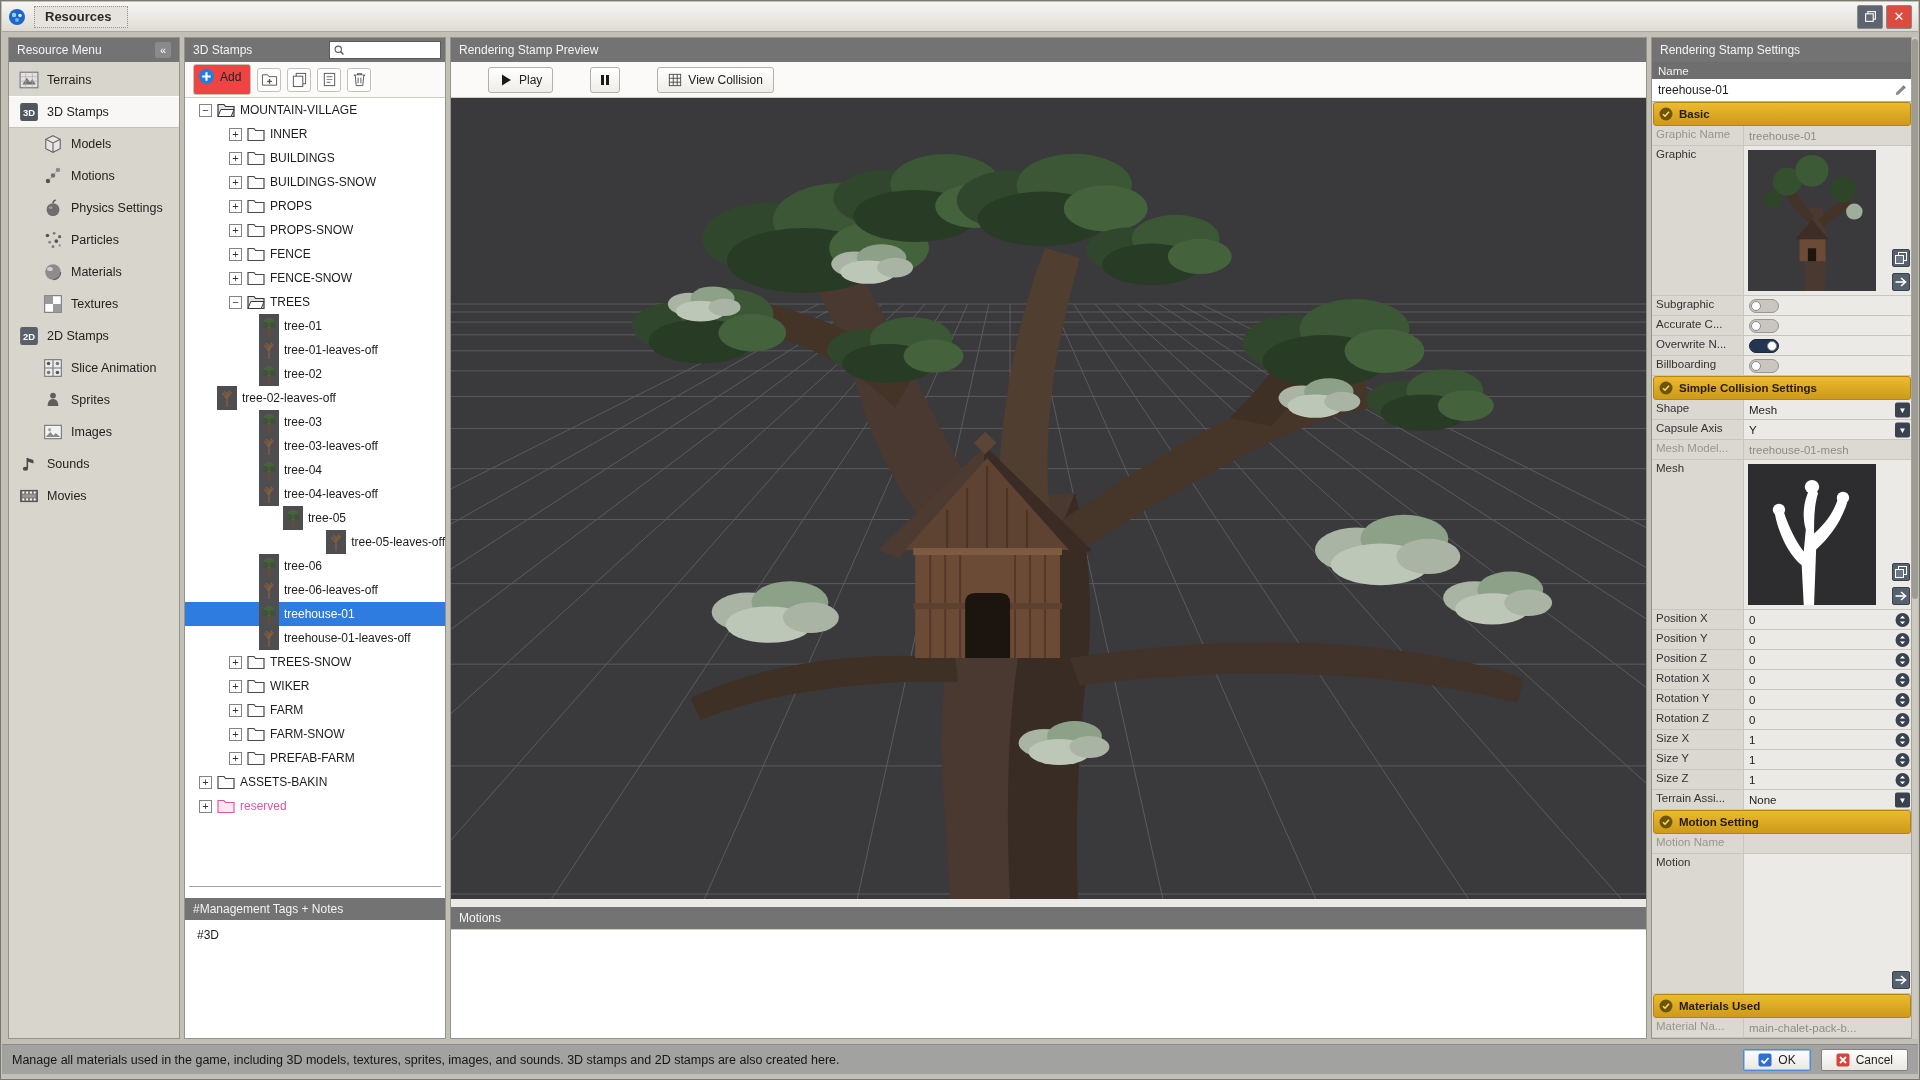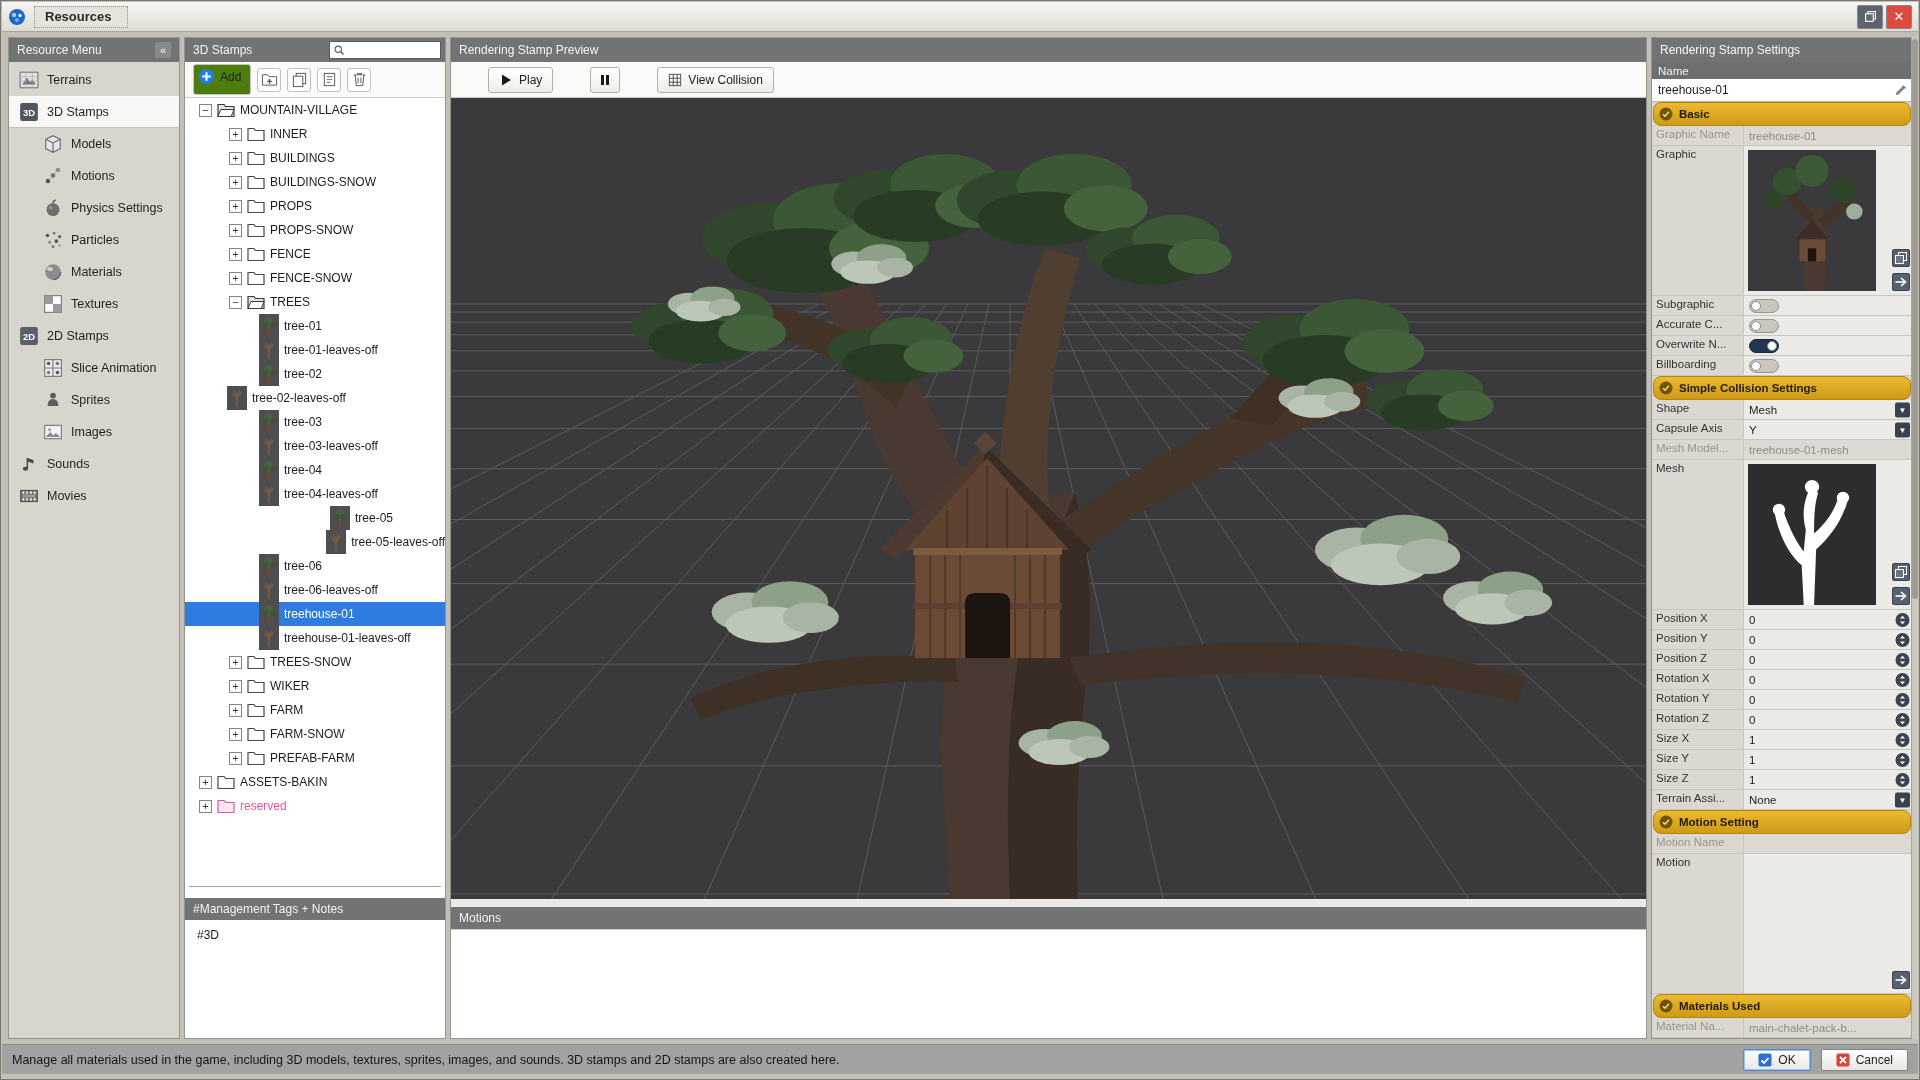--- a/index.html
+++ b/index.html
@@ -45,21 +45,21 @@
 
   
   .stamps-panel { left:183px; top:36px; width:262px; height:1002px; background:#fff; }
   .searchbox { position:absolute; right:4px; top:3px; width:112px; height:18px; background:#fff;
     border:1px solid #5a5a5a; display:flex; align-items:center; padding:0 3px; gap:2px; }
   .searchbox .icn { width:12px; height:12px; flex:none; }
   .searchbox input { flex:1; min-width:0; border:none; outline:none; font-size:11px; background:transparent; }
   .stamps-toolbar { position:absolute; top:24px; left:0; right:0; height:36px; background:#fbfaf9;
     border-bottom:1px solid #cfccc4; display:flex; align-items:center; gap:6px; padding:0 8px; }
   .add-btn { display:flex; align-items:center; gap:5px; font-size:12px; color:#222;
-    padding:3px 9px 9px 4px; border:1px solid #c4c1b9; border-radius:3px; background:#4d7c0f; }
+    padding:3px 9px 9px 4px; border:1px solid #c4c1b9; border-radius:3px; background:#ef4444; }
   .add-btn .icn { width:17px; height:17px; }
   .tool-btn { width:24px; height:24px; border:1px solid #c4c1b9; border-radius:3px; background:#fff;
     display:flex; align-items:center; justify-content:center; }
   .tool-btn .icn { width:17px; height:17px; }
   .stamp-tree { position:absolute; top:60px; left:0; right:0; height:786px; overflow:hidden;
     background:#fff; font-size:12px; color:#1c1c1c; }
   .tree-row { height:24px; display:flex; align-items:center; gap:5px; white-space:nowrap; }
   .expand-box { width:13px; height:13px; border:1px solid #848484; background:#fff; flex:none;
     font-size:11px; line-height:10px; display:flex; align-items:center; justify-content:center; color:#333; }
   .tree-folder { width:18px; height:16px; flex:none; }
@@ -90,21 +90,21 @@
   .name-bar { position:absolute; top:24px; left:0; right:0; height:17px; background:#6e6e6e;
     color:#f2f2f2; font-size:11.5px; display:flex; align-items:center; padding:0 6px; }
   .name-row { position:absolute; top:41px; left:0; right:0; height:23px; background:#fff;
     border-bottom:1px solid #b5b2aa; display:flex; align-items:center; padding:0 4px; }
   .name-row input { flex:1; min-width:0; border:none; outline:none; font-size:12px;
     font-family:inherit; background:transparent; color:#1c1c1c; }
   .name-row .icn { width:14px; height:14px; flex:none; }
   #settings-rows { position:absolute; top:64px; left:0; right:0; bottom:0; overflow:hidden;
     background:#dcd9d2; font-size:11.5px; }
   .sec-header { height:24px; margin:0 1px; background:linear-gradient(#ecb92f,#cd9a1a);
-    border:1px solid #b5850f; border-radius:8px; display:flex; align-items:center; gap:6px;
+    border:1px solid #b5850f; border-radius:3px; display:flex; align-items:center; gap:6px;
     padding:11px 5px; color:#241c04; font-weight:bold; }
   .sec-check { width:14px; height:14px; flex:none; }
   .set-row { display:flex; height:20px; border-bottom:1px solid #c9c6be; background:#eceae6; }
   .set-label { width:92px; flex:none; background:#dbd8d1; border-right:1px solid #c9c6be;
     padding:2px 4px; color:#333; overflow:hidden; white-space:nowrap; }
   .set-value { flex:1; position:relative; padding:2px 5px; display:flex; align-items:center;
     color:#1d1d1d; overflow:hidden; }
   .set-row.disabled { background:#dcd9d2; }
   .set-row.disabled .set-label { color:#98958e; }
   .set-row.disabled .set-value { color:#8f8c85; }
@@ -498,21 +498,21 @@
             <svg viewBox="0 0 20 24">
               <rect width="20" height="24" fill="#4e4e50"></rect>
               <rect x="9" y="12" width="2.4" height="9" fill="#6a4c33"></rect>
               <circle cx="10" cy="9" r="5.2" fill="#49633f"></circle>
               <circle cx="6.5" cy="11" r="3" fill="#3c5434"></circle>
               <circle cx="13.5" cy="11" r="3" fill="#3c5434"></circle>
             </svg>
           </span>
           <span class="lab">tree-02</span>
         </div>
-        <div class="tree-row" style="padding-left: 42px;">
+        <div class="tree-row" style="padding-left: 32px;">
           <span class="icn leaf-thumb">
             <svg viewBox="0 0 20 24">
               <rect width="20" height="24" fill="#4e4e50"></rect>
               <path d="M10 21V9M10 13L5.5 7M10 12l4.5-6M10 9l-2.5-4M10 9l3-4.5" stroke="#7d5c3f" stroke-width="1.6" fill="none"></path>
             </svg>
           </span>
           <span class="lab">tree-02-leaves-off</span>
         </div>
         <div class="tree-row" style="padding-left: 74px;">
           <span class="icn leaf-thumb">
@@ -549,21 +549,21 @@
         </div>
         <div class="tree-row" style="padding-left: 74px;">
           <span class="icn leaf-thumb">
             <svg viewBox="0 0 20 24">
               <rect width="20" height="24" fill="#4e4e50"></rect>
               <path d="M10 21V9M10 13L5.5 7M10 12l4.5-6M10 9l-2.5-4M10 9l3-4.5" stroke="#7d5c3f" stroke-width="1.6" fill="none"></path>
             </svg>
           </span>
           <span class="lab">tree-04-leaves-off</span>
         </div>
-        <div class="tree-row" style="padding-left: 98px; margin-left: 47px;">
+        <div class="tree-row" style="padding-left: 98px;">
           <span class="icn leaf-thumb">
             <svg viewBox="0 0 20 24">
               <rect width="20" height="24" fill="#4e4e50"></rect>
               <rect x="9" y="12" width="2.4" height="9" fill="#6a4c33"></rect>
               <circle cx="10" cy="9" r="5.2" fill="#49633f"></circle>
               <circle cx="6.5" cy="11" r="3" fill="#3c5434"></circle>
               <circle cx="13.5" cy="11" r="3" fill="#3c5434"></circle>
             </svg>
           </span>
           <span class="lab">tree-05</span>

